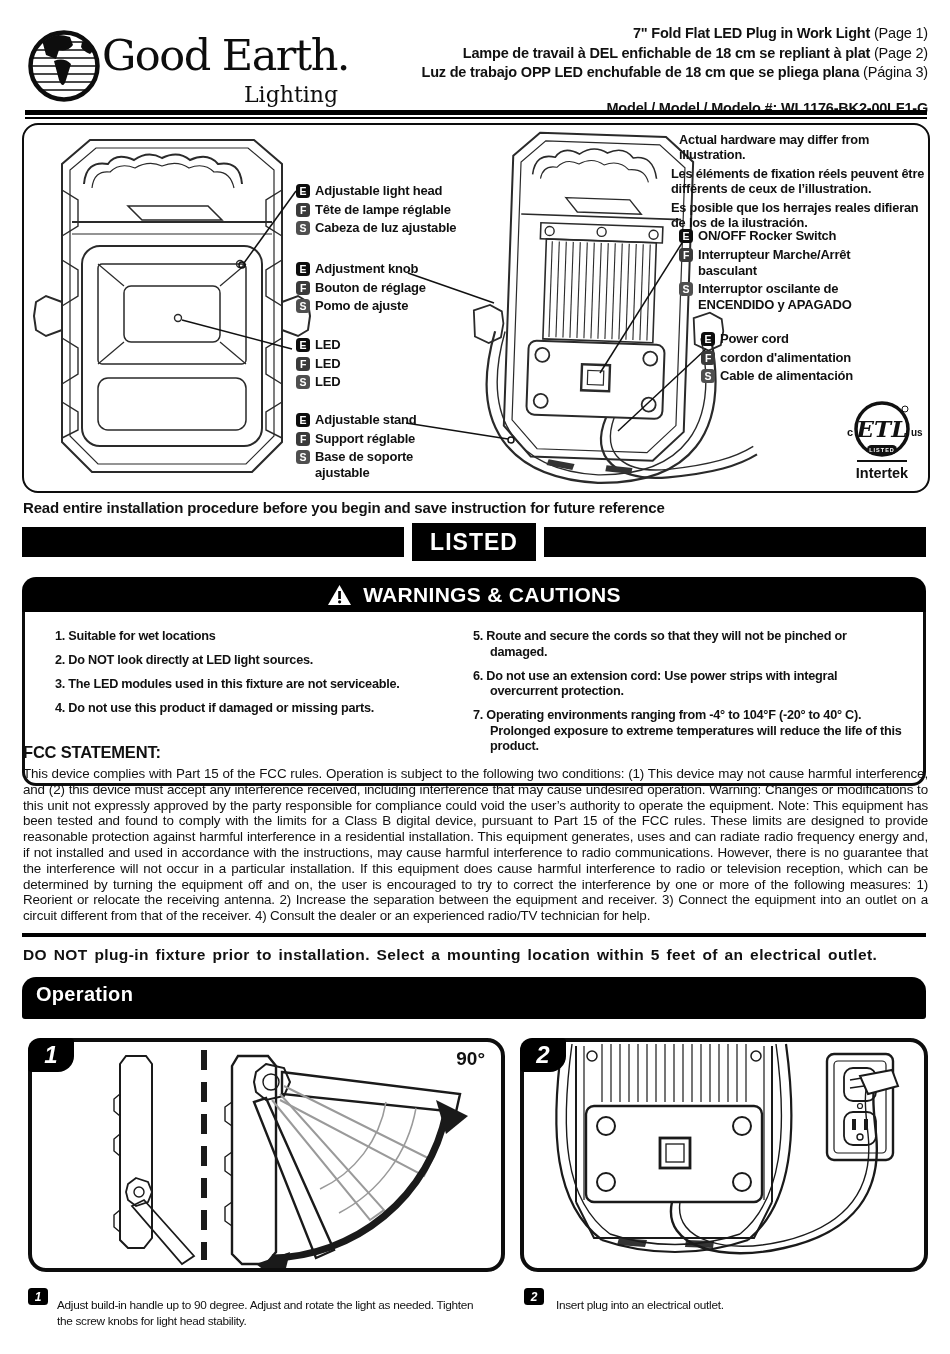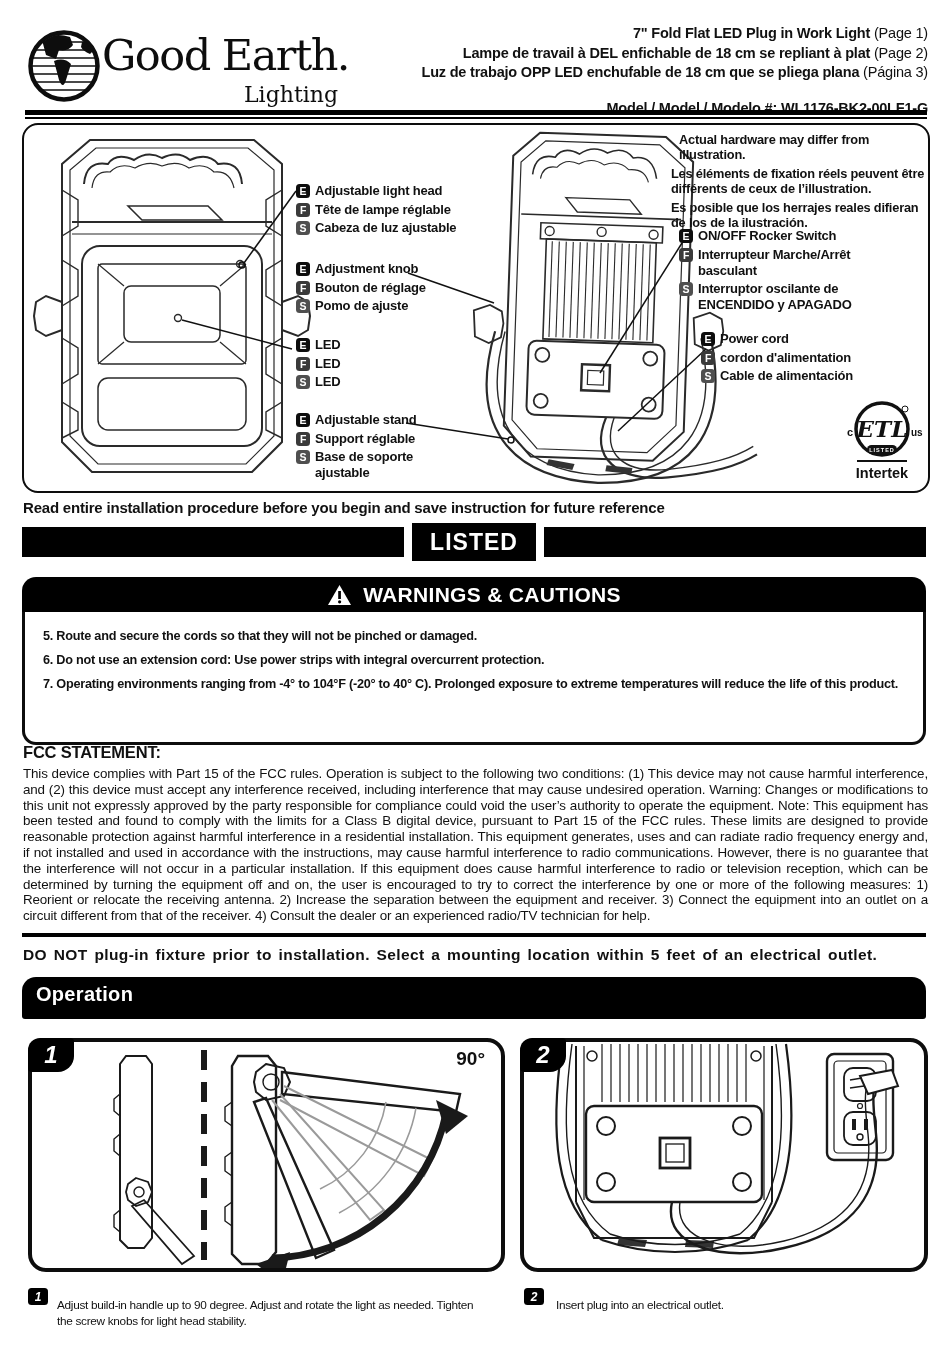--- a/index.html
+++ b/index.html
@@ -347,20 +347,26 @@
   <div class="warn-wrap">
     <div class="warn-head">
       <svg width="25" height="22" viewBox="0 0 25 22">
         <path d="M12.5 1 L24 21 H1 Z" fill="#fff"></path>
         <rect x="11.2" y="7" width="2.7" height="8" fill="#000"></rect>
         <circle cx="12.6" cy="17.8" r="1.6" fill="#000"></circle>
       </svg>
       <span>WARNINGS &amp; CAUTIONS</span>
     </div>
     <div class="warn-body">
+      <div class="warn-col1">
+        <div class="warn-item">1. Suitable for wet locations</div>
+        <div class="warn-item">2. Do NOT look directly at LED light sources.</div>
+        <div class="warn-item">3. The LED modules used in this fixture are not serviceable.</div>
+        <div class="warn-item">4. Do not use this product if damaged or missing parts.</div>
+      </div>
       <div class="warn-col2">
         <div class="warn-item">5. Route and secure the cords so that they will not be pinched or damaged.</div>
         <div class="warn-item">6. Do not use an extension cord: Use power strips with integral overcurrent protection.</div>
         <div class="warn-item">7. Operating environments ranging from -4° to 104°F (-20° to 40° C). Prolonged exposure to extreme temperatures will reduce the life of this product.</div>
       </div>
     </div>
   </div>
 
   <div class="fcc-title">FCC STATEMENT:</div>
   <div class="fcc-body">This device complies with Part 15 of the FCC rules. Operation is subject to the following two conditions: (1) This device may not cause harmful interference, and (2) this device must accept any interference received, including interference that may cause undesired operation. Warning: Changes or modifications to this unit not expressly approved by the party responsible for compliance could void the user’s authority to operate the equipment. Note: This equipment has been tested and found to comply with the limits for a Class B digital device, pursuant to Part 15 of the FCC rules. These limits are designed to provide reasonable protection against harmful interference in a residential installation. This equipment generates, uses and can radiate radio frequency energy and, if not installed and used in accordance with the instructions, may cause harmful interference to radio communications. However, there is no guarantee that the interference will not occur in a particular installation. If this equipment does cause harmful interference to radio or television reception, which can be determined by turning the equipment off and on, the user is encouraged to try to correct the interference by one or more of the following measures: 1) Reorient or relocate the receiving antenna. 2) Increase the separation between the equipment and receiver. 3) Connect the equipment into an outlet on a circuit different from that of the receiver. 4) Consult the dealer or an experienced radio/TV technician for help.</div>

